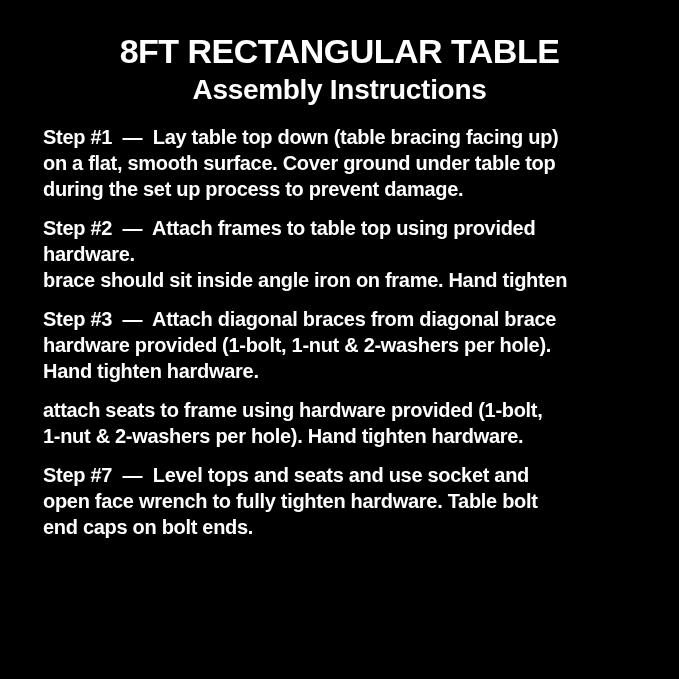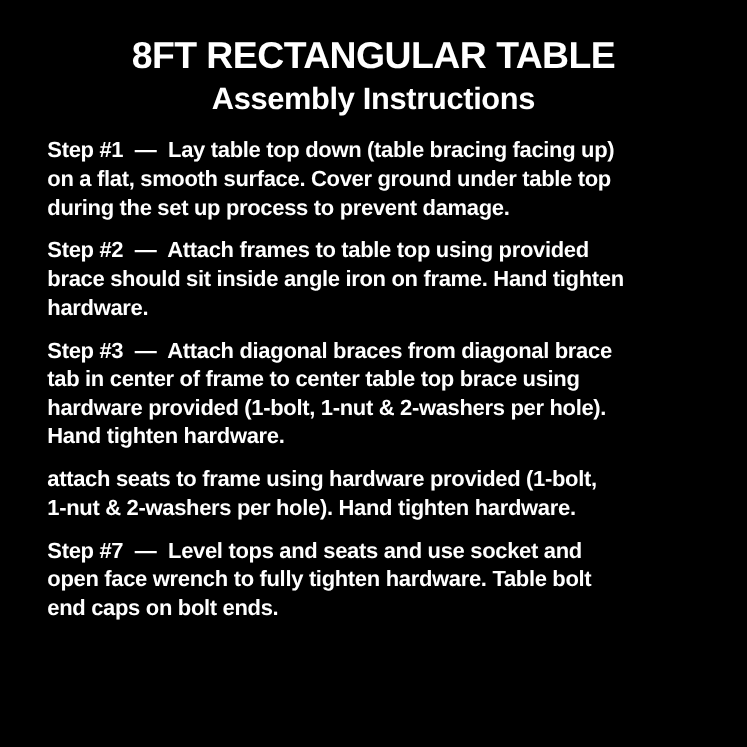--- a/index.html
+++ b/index.html
@@ -61,27 +61,26 @@
   <div class="steps">
 
     <div class="step">
       <div class="line">Step #1  —  Lay table top down (table bracing facing up)</div>
       <div class="line">on a flat, smooth surface. Cover ground under table top</div>
       <div class="line">during the set up process to prevent damage.</div>
     </div>
 
     <div class="step">
       <div class="line">Step #2  —  Attach frames to table top using provided</div>
+      <div class="line">hardware.</div>
       <div class="line">brace should sit inside angle iron on frame. Hand tighten</div>
-      <div class="line">hardware.</div>
     </div>
 
     <div class="step">
       <div class="line">Step #3  —  Attach diagonal braces from diagonal brace</div>
-      <div class="line">tab in center of frame to center table top brace using</div>
       <div class="line">hardware provided (1-bolt, 1-nut &amp; 2-washers per hole).</div>
       <div class="line">Hand tighten hardware.</div>
     </div>
 
     <div class="step">
       <div class="line">attach seats to frame using hardware provided (1-bolt,</div>
       <div class="line">1-nut &amp; 2-washers per hole). Hand tighten hardware.</div>
     </div>
 
     <div class="step">

